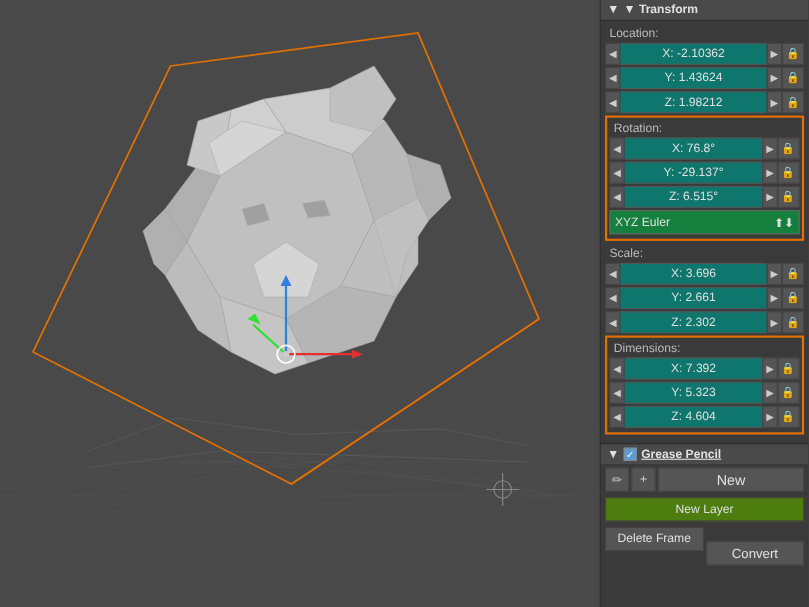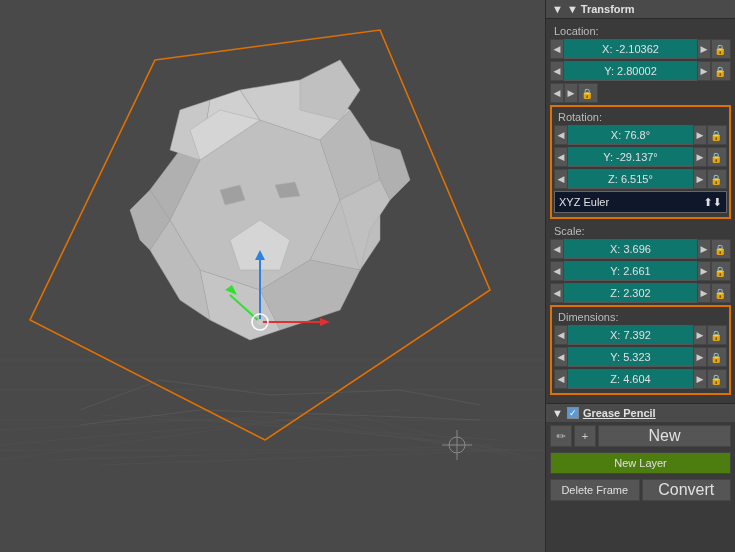--- a/index.html
+++ b/index.html
@@ -117,21 +117,21 @@
 
     .dimensions-box {
       border: 2px solid #e07000;
       padding: 2px;
       margin-bottom: 4px;
     }
 
     .euler-select {
       width: 100%;
       height: 22px;
-      background: #0f172a;
+      background: #15803d;
       border: 1px solid #666;
       color: #e0e0e0;
       font-size: 11px;
       padding: 0 4px;
       cursor: pointer;
       display: flex;
       align-items: center;
       justify-content: space-between;
       margin-bottom: 2px;
     }
@@ -183,21 +183,21 @@
       cursor: pointer;
       flex-shrink: 0;
     }
 
     .gp-new-btn {
       flex: 1;
       height: 22px;
       background: #555;
       border: 1px solid #444;
       color: #e0e0e0;
-      font-size: 16px;
+      font-size: 13px;
       display: flex;
       align-items: center;
       justify-content: center;
       cursor: pointer;
     }
 
     .gp-new-layer-btn {
       width: 100%;
       height: 22px;
       background: #4d7c0f;
@@ -229,25 +229,26 @@
       justify-content: center;
       cursor: pointer;
     }
 
     .gp-convert-btn {
       flex: 1;
       height: 22px;
       background: #555;
       border: 1px solid #444;
       color: #e0e0e0;
-      font-size: 16px;
-      display: flex;
-      align-items: center;
-      justify-content: center;
-      cursor: pointer;
+      font-size: 12px;
+      display: flex;
+      align-items: center;
+      justify-content: center;
+      cursor: pointer;
+      margin-top: 13px;
     }
 
     
     .viewport svg {
       width: 100%;
       height: 100%;
     }
   </style>
 </head>
 <body>
@@ -351,26 +352,27 @@
     <div class="prop-label">Location:</div>
 
     <div class="prop-row">
       <div class="arrow-btn">◀</div>
       <div class="value-field">X: -2.10362</div>
       <div class="arrow-btn">▶</div>
       <div class="lock-btn">🔒</div>
     </div>
     <div class="prop-row">
       <div class="arrow-btn">◀</div>
-      <div class="value-field">Y: 2.80002</div>
-      <div class="arrow-btn">▶</div>
-      <div class="lock-btn">🔒</div>
-    </div>
-    <div class="prop-row">
-      <div class="arrow-btn">◀</div>
+      <div class="value-field">Y: 1.43624</div>
+      <div class="arrow-btn">▶</div>
+      <div class="lock-btn">🔒</div>
+    </div>
+    <div class="prop-row">
+      <div class="arrow-btn">◀</div>
+      <div class="value-field">Z: 1.98212</div>
       <div class="arrow-btn">▶</div>
       <div class="lock-btn">🔒</div>
     </div>
 
     <div class="rotation-box">
       <div class="prop-label">Rotation:</div>
       <div class="prop-row">
         <div class="arrow-btn">◀</div>
         <div class="value-field">X: 76.8°</div>
         <div class="arrow-btn">▶</div>

